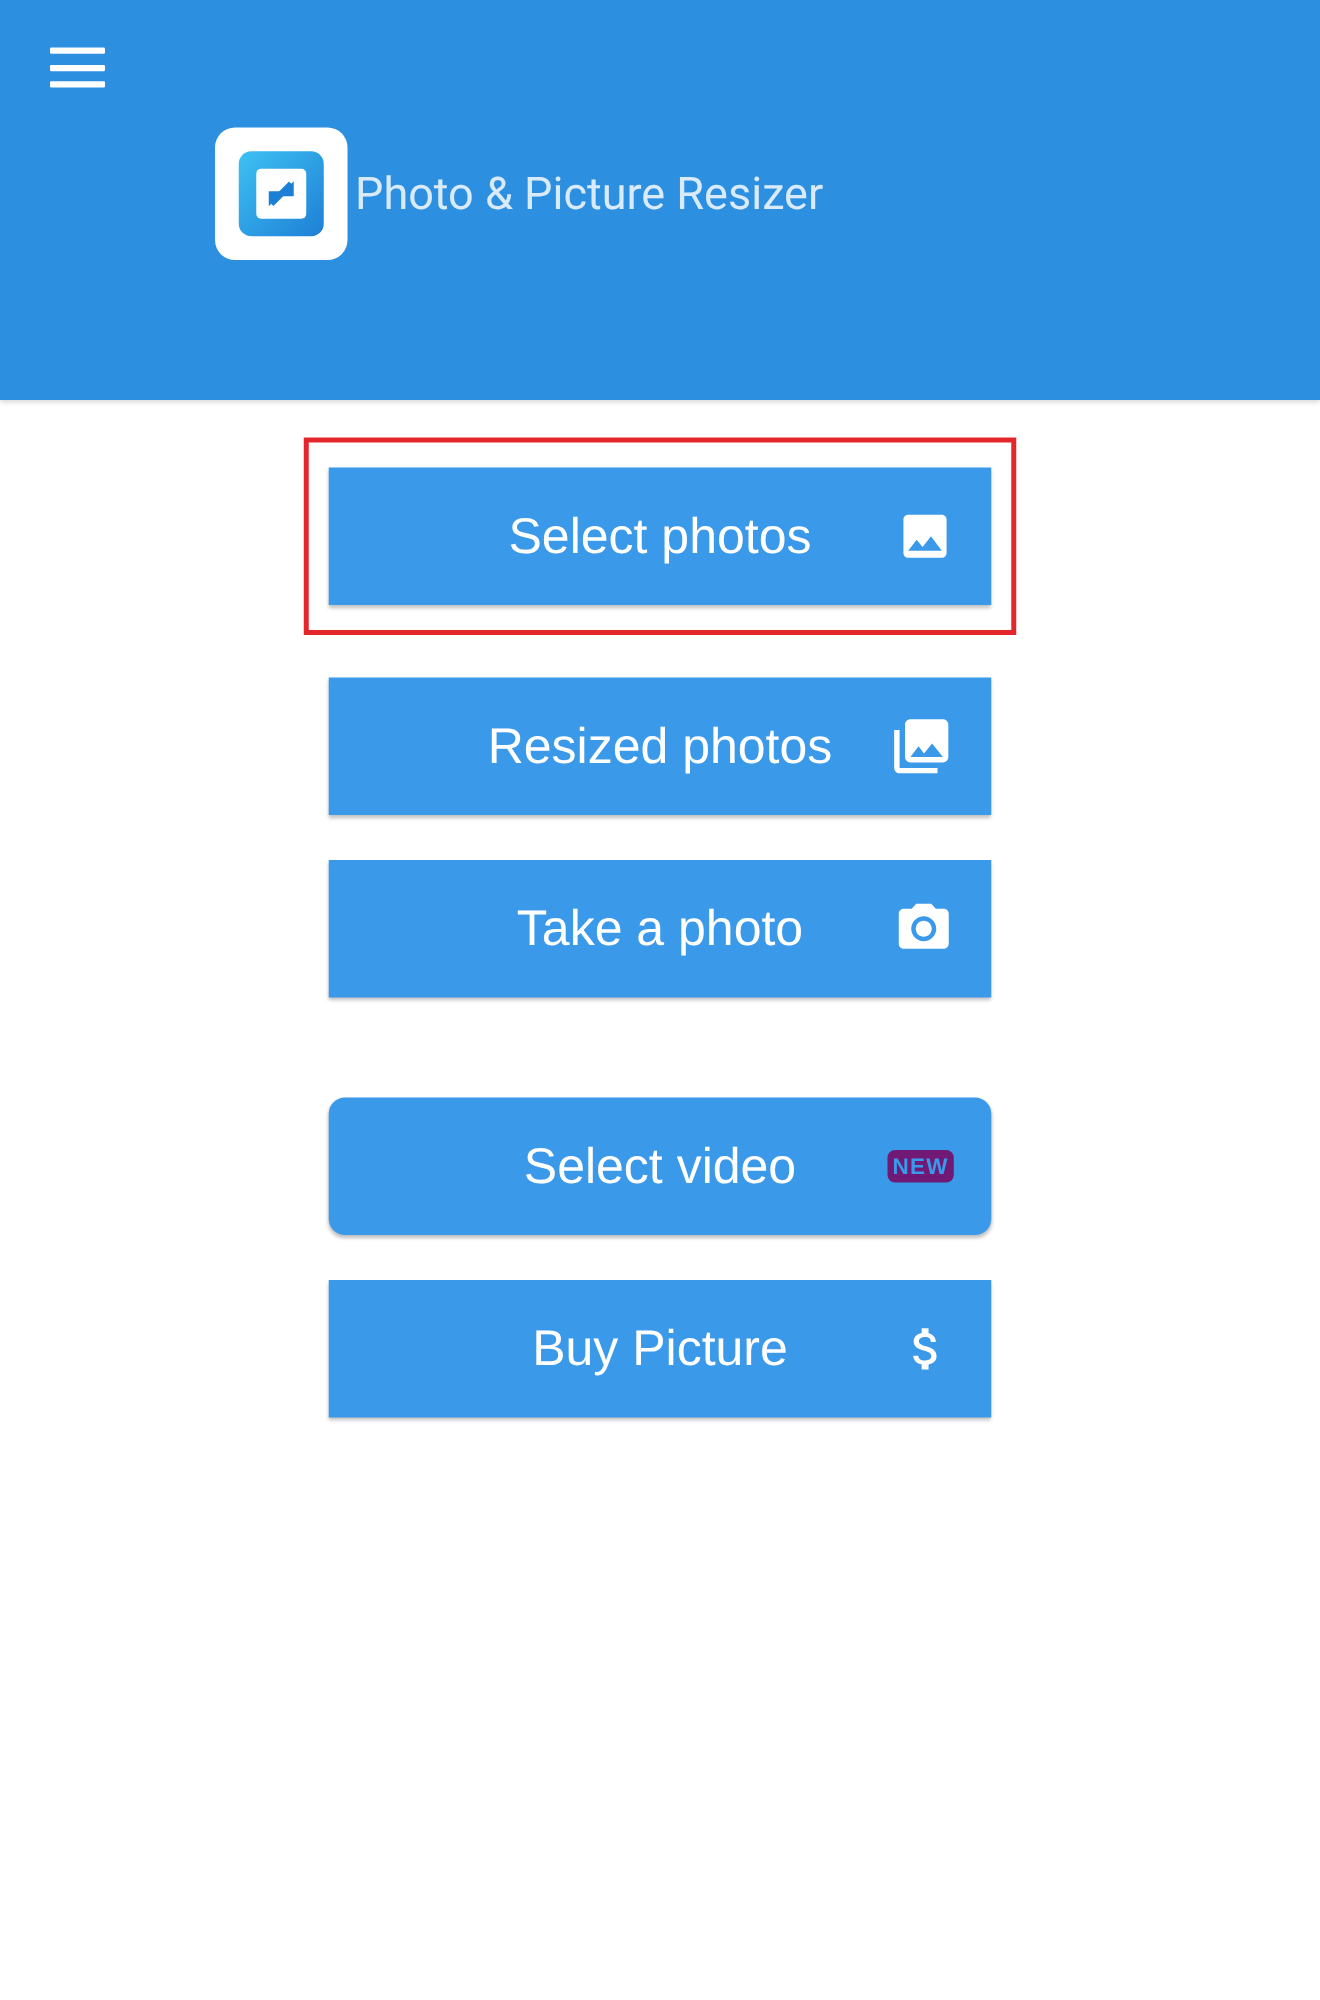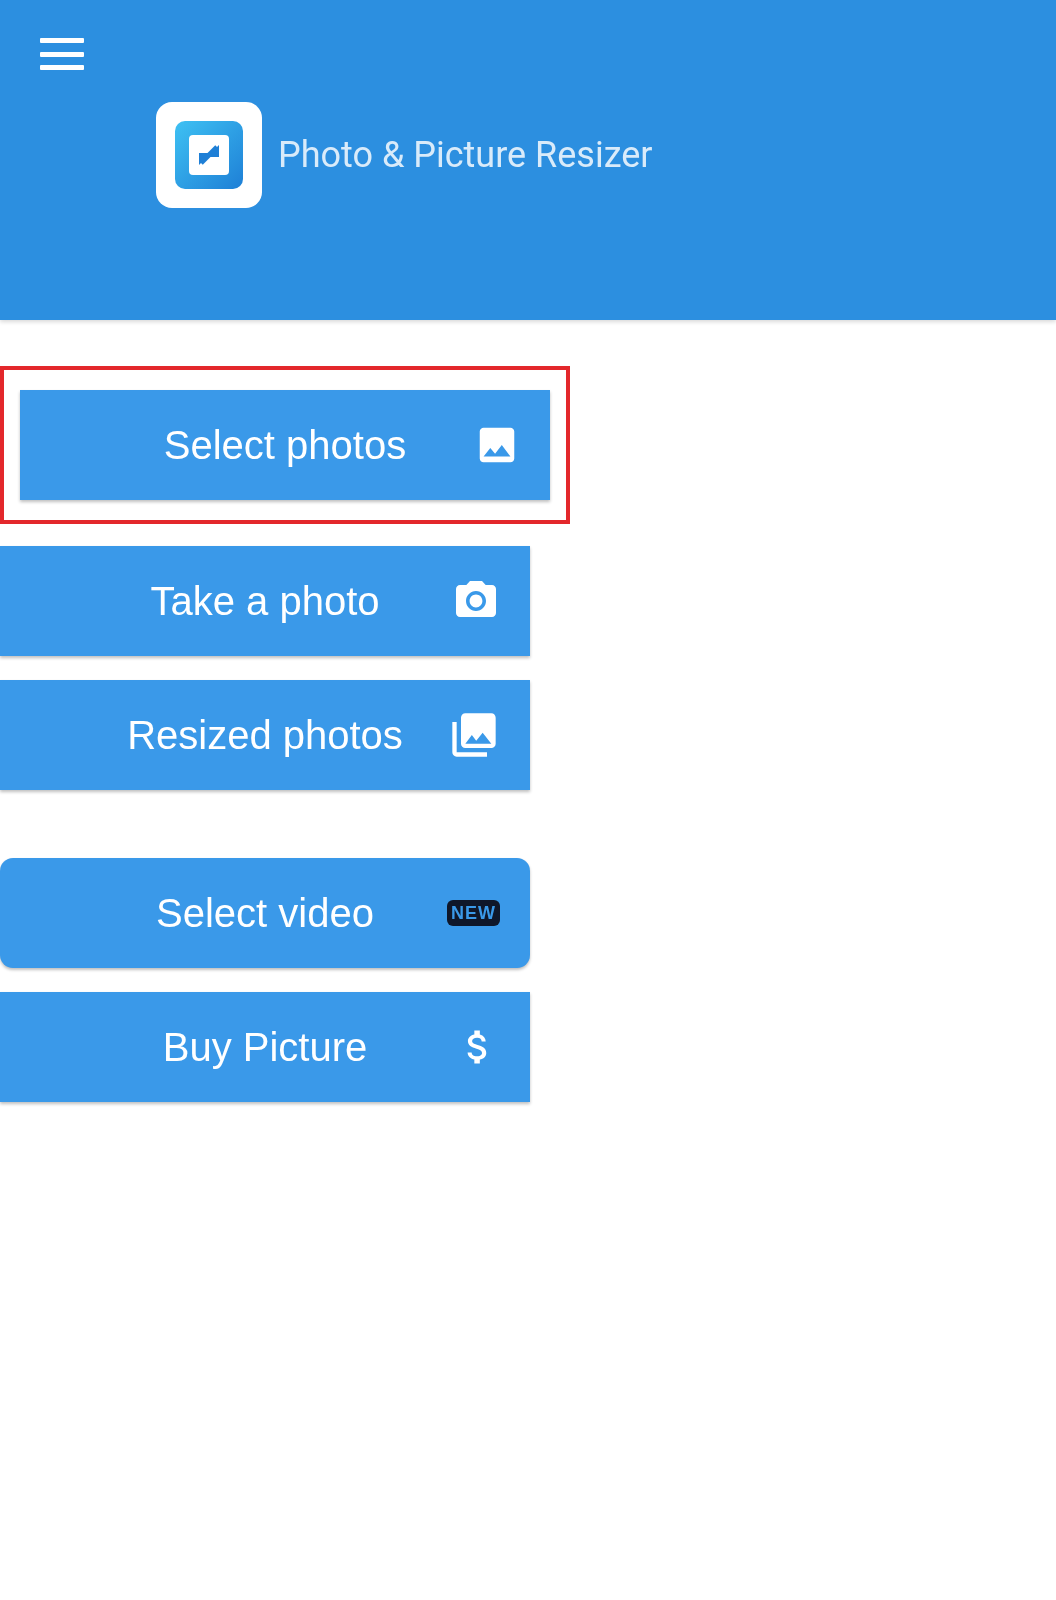--- a/index.html
+++ b/index.html
@@ -24,44 +24,46 @@
   }
   .hamburger .bar {
     height: 5px;
     width: 100%;
     background: #ffffff;
     border-radius: 1px;
   }
   .app-brand {
     position: absolute;
     top: 102px;
-    left: 156px;
+    left: 172px;
     display: flex;
     align-items: center;
-    gap: 16px;
+    gap: 6px;
   }
   .app-logo {
     width: 106px;
     height: 106px;
     background: #ffffff;
     border-radius: 16px;
     display: flex;
     align-items: center;
     justify-content: center;
   }
   .app-title {
     color: rgba(255,255,255,0.82);
     font-size: 36px;
     font-weight: 400;
   }
   .content {
     width: 100%;
-    padding-top: 46px;
+    padding-top: 30px;
     display: flex;
     flex-direction: column;
+    align-items: center;
+    gap: 12px;
   }
   .highlight-box {
     border: 4px solid #E3272B;
     width: 570px;
     padding: 20px 16px;
     margin-bottom: 22px;
     display: flex;
     justify-content: center;
   }
   .action-button {
@@ -88,21 +90,21 @@
     position: absolute;
     right: 30px;
     top: 50%;
     transform: translateY(-50%);
     display: flex;
     align-items: center;
     justify-content: center;
   }
   .gap-large { margin-top: 44px; border-radius: 13px; }
   .new-badge {
-    background: #0f172a;
+    background: #701a75;
     color: #3A99E9;
     font-size: 18px;
     font-weight: 700;
     letter-spacing: 1px;
     padding: 4px 4px;
     border-radius: 6px;
     line-height: 1;
   }
 </style>
 </head>
@@ -141,33 +143,33 @@
       <span class="action-label">Select photos</span>
       <span class="action-icon">
         <svg width="46" height="46" viewBox="0 0 24 24" fill="#ffffff">
           <path d="M21 19V5c0-1.1-.9-2-2-2H5c-1.1 0-2 .9-2 2v14c0 1.1.9 2 2 2h14c1.1 0 2-.9 2-2zM8.5 13.5l2.5 3.01L14.5 12l4.5 6H5l3.5-4.5z"></path>
         </svg>
       </span>
     </button>
   </div>
 
   <button class="action-button">
-    <span class="action-label">Take a photo</span>
+    <span class="action-label">Resized photos</span>
     <span class="action-icon">
-      <svg width="48" height="48" viewBox="0 0 24 24" fill="#ffffff">
-        <path d="M12 15.2c1.77 0 3.2-1.43 3.2-3.2s-1.43-3.2-3.2-3.2-3.2 1.43-3.2 3.2 1.43 3.2 3.2 3.2zM9 2L7.17 4H4c-1.1 0-2 .9-2 2v12c0 1.1.9 2 2 2h16c1.1 0 2-.9 2-2V6c0-1.1-.9-2-2-2h-3.17L15 2H9zm3 15c-2.76 0-5-2.24-5-5s2.24-5 5-5 5 2.24 5 5-2.24 5-5 5z"></path>
+      <svg width="52" height="52" viewBox="0 0 24 24" fill="#ffffff">
+        <path d="M22 16V4c0-1.1-.9-2-2-2H8c-1.1 0-2 .9-2 2v12c0 1.1.9 2 2 2h12c1.1 0 2-.9 2-2zm-11-4l2.03 2.71L16 11l4 5H8l3-4zM2 6v14c0 1.1.9 2 2 2h14v-2H4V6H2z"></path>
       </svg>
     </span>
   </button>
 
   <button class="action-button">
-    <span class="action-label">Resized photos</span>
+    <span class="action-label">Take a photo</span>
     <span class="action-icon">
-      <svg width="52" height="52" viewBox="0 0 24 24" fill="#ffffff">
-        <path d="M22 16V4c0-1.1-.9-2-2-2H8c-1.1 0-2 .9-2 2v12c0 1.1.9 2 2 2h12c1.1 0 2-.9 2-2zm-11-4l2.03 2.71L16 11l4 5H8l3-4zM2 6v14c0 1.1.9 2 2 2h14v-2H4V6H2z"></path>
+      <svg width="48" height="48" viewBox="0 0 24 24" fill="#ffffff">
+        <path d="M12 15.2c1.77 0 3.2-1.43 3.2-3.2s-1.43-3.2-3.2-3.2-3.2 1.43-3.2 3.2 1.43 3.2 3.2 3.2zM9 2L7.17 4H4c-1.1 0-2 .9-2 2v12c0 1.1.9 2 2 2h16c1.1 0 2-.9 2-2V6c0-1.1-.9-2-2-2h-3.17L15 2H9zm3 15c-2.76 0-5-2.24-5-5s2.24-5 5-5 5 2.24 5 5-2.24 5-5 5z"></path>
       </svg>
     </span>
   </button>
 
   <button class="action-button gap-large">
     <span class="action-label">Select video</span>
     <span class="action-icon">
       <span class="new-badge">NEW</span>
     </span>
   </button>

